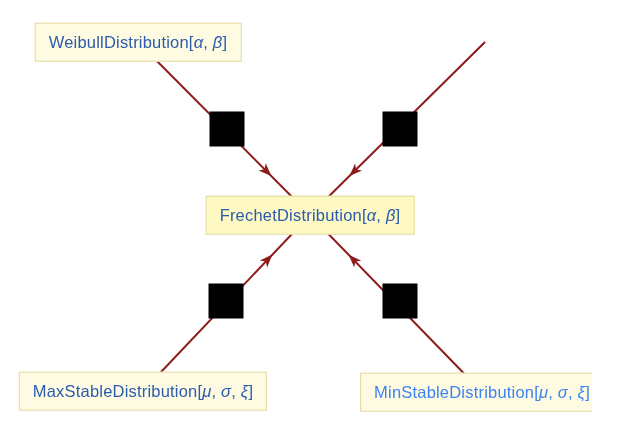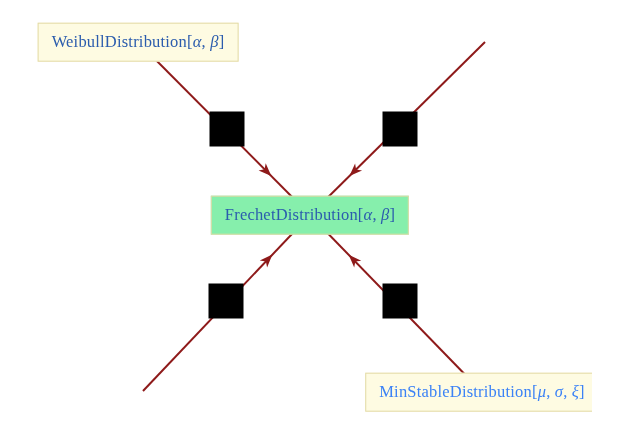--- a/index.html
+++ b/index.html
@@ -1,21 +1,21 @@
 <!DOCTYPE html>
 <html><head>
 <meta charset="utf-8">
 <style>
   html,body{margin:0;padding:0;background:#ffffff;}
   .canvas{
     position:relative;
     width:592px;height:434px;
     background:#ffffff;
     overflow:hidden;
-    font-family:Liberation Serif, serif;
+    font-family:Liberation Sans, sans-serif;
   }
   #edge-layer{
     position:absolute;left:0;top:0;width:626px;height:434px;display:block;
   }
   #node-layer{position:absolute;left:0;top:0;width:100%;height:100%;}
   .node{
     position:absolute;
     transform:translate(-50%,-50%);
     white-space:nowrap;
     font-size:16.5px;
@@ -40,16 +40,17 @@
       <rect x="382.5" y="111.5" width="35" height="35" fill="#000000"></rect>
       <rect x="208.5" y="283.5" width="35" height="35" fill="#000000"></rect>
       <rect x="382.5" y="283.5" width="35" height="35" fill="#000000"></rect>
       <polygon points="271.3,176.1 258.6,170.4 264.6,169.3 265.7,163.3" fill="#8e1a1a"></polygon>
       <polygon points="349.4,176.1 355.1,163.4 356.1,169.4 362.1,170.5" fill="#8e1a1a"></polygon>
       <polygon points="272.4,254.6 267.1,267.5 265.9,261.5 259.8,260.6" fill="#8e1a1a"></polygon>
       <polygon points="348.7,254.8 361.3,260.7 355.3,261.6 354.2,267.6" fill="#8e1a1a"></polygon>
     </svg>
   <div id="node-layer">
       <div class="node" style="left: 138px; top: 42px; background: rgb(254, 251, 226); border: 1px solid rgb(226, 218, 166); color: rgb(43, 92, 173);"><span class="nname">WeibullDistribution</span><span class="sym">[</span><span class="param">α</span><span class="sym">, </span><span class="param">β</span><span class="sym">]</span></div>
-      <div class="node" style="left: 310px; top: 215px; background: #86efac; border: 1px solid rgb(226, 218, 166); color: rgb(43, 92, 173);"><span class="nname">FrechetDistribution</span><span class="sym">[</span><span class="param">α</span><span class="sym">, </span><span class="param">β</span><span class="sym">]</span></div>
+      <div class="node" style="left: 310px; top: 215px; background: #fef9c3; border: 1px solid rgb(226, 218, 166); color: rgb(43, 92, 173);"><span class="nname">FrechetDistribution</span><span class="sym">[</span><span class="param">α</span><span class="sym">, </span><span class="param">β</span><span class="sym">]</span></div>
+      <div class="node" style="left: 143px; top: 391px; background: rgb(254, 251, 226); border: 1px solid rgb(226, 218, 166); color: rgb(43, 92, 173);"><span class="nname">MaxStableDistribution</span><span class="sym">[</span><span class="param">μ</span><span class="sym">, </span><span class="param">σ</span><span class="sym">, </span><span class="param">ξ</span><span class="sym">]</span></div>
       <div class="node" style="left: 482px; top: 392px; background: rgb(254, 251, 226); border: 1px solid rgb(226, 218, 166); color: #3b82f6;"><span class="nname">MinStableDistribution</span><span class="sym">[</span><span class="param">μ</span><span class="sym">, </span><span class="param">σ</span><span class="sym">, </span><span class="param">ξ</span><span class="sym">]</span></div>
     </div>
 </div>
 
 </body></html>

